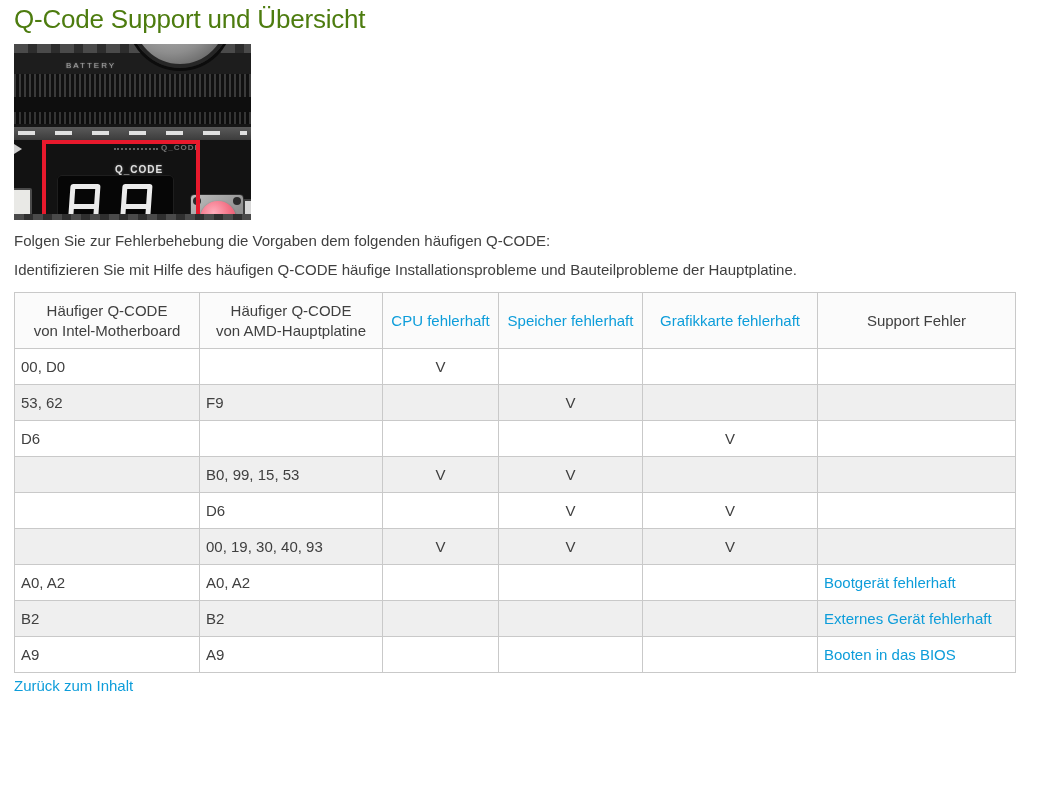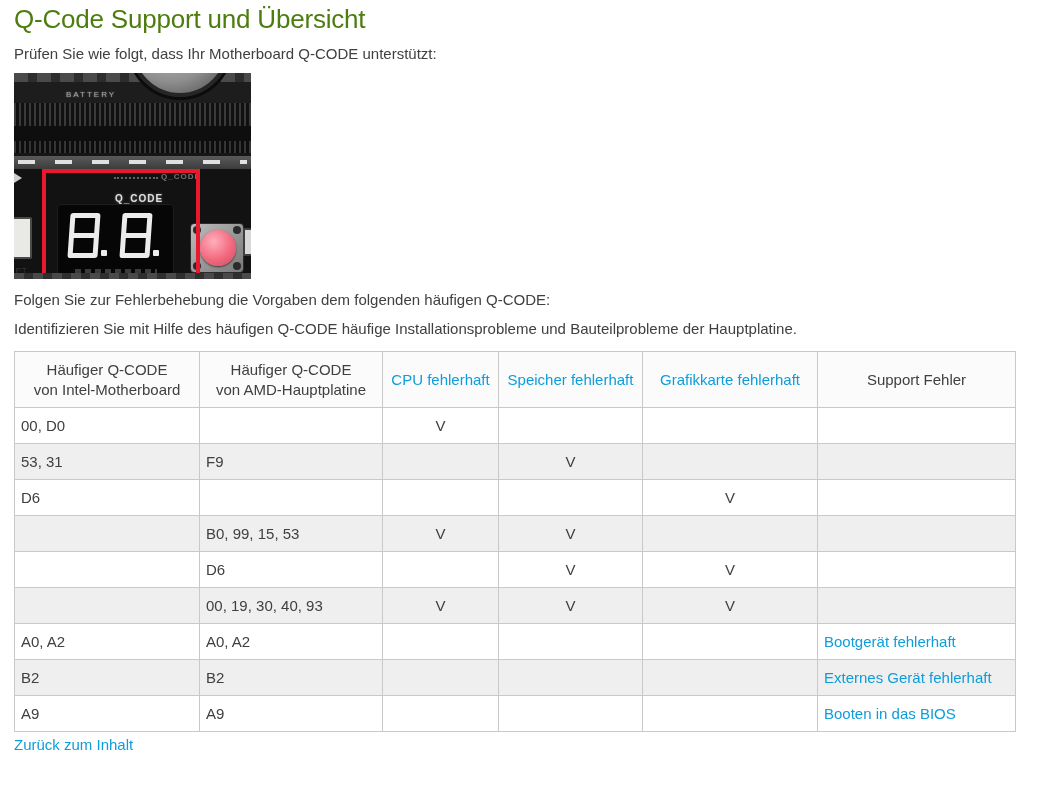--- a/index.html
+++ b/index.html
@@ -6,21 +6,21 @@
   body{
     width:1043px;height:799px;overflow:hidden;background:#ffffff;
     font-family:"Liberation Sans","DejaVu Sans",sans-serif;color:#404040;
   }
   .container{padding:0 28px 0 14px;}
   h1{font-size:26px;font-weight:400;color:#4d7c0f;margin:4px 0 9px;letter-spacing:-0.2px;}
   p{font-size:15px;line-height:19px;margin:0 0 10px;color:#404040;}
   a{color:#0d9dda;text-decoration:none;cursor:pointer;}
 
   
-  .board{position:relative;width:237px;height:206px;overflow:hidden;background:#141414;margin:0 0 11px;}
+  .board{position:relative;width:237px;height:176px;overflow:hidden;background:#141414;margin:0 0 11px;}
   .board *{position:absolute;box-sizing:border-box;}
   .strip-top{left:0;top:0;width:237px;height:9px;background:repeating-linear-gradient(90deg,#4a4a4a 0 14px,#2d2d2d 14px 23px);}
   .dark-upper{left:0;top:9px;width:237px;height:21px;background:#1d1d1d;}
   .battery{left:116px;top:-76px;width:100px;height:100px;border-radius:50%;
     background:radial-gradient(circle at 40% 35%,#cfcfcf,#8d8d8d 60%,#4e4e4e 95%);
     border:4px solid #262626;box-shadow:0 0 0 3px #0c0c0c;}
   .battery-label{left:52px;top:17px;font-size:8px;letter-spacing:2px;color:rgba(255,255,255,.5);
     text-shadow:0 0 2px rgba(255,255,255,.4);}
   .pins1{left:0;top:30px;width:237px;height:23px;background:repeating-linear-gradient(90deg,#3a3a3a 0 2px,#101010 2px 5px);}
   .gap1{left:0;top:53px;width:237px;height:15px;background:#0e0e0e;}
@@ -65,21 +65,20 @@
   tbody td{height:35px;padding:0 6px;color:#404040;}
   tbody tr:nth-child(even){background:#efefef;}
   td.center{text-align:center;}
   .back-link{display:inline-block;margin-top:4px;font-size:15px;}
 </style>
 </head>
 <body>
 
 <div class="container">
   <h1>Q-Code Support und Übersicht</h1>
-  <p>Prüfen Sie wie folgt, dass Ihr Motherboard Q-CODE unterstützt:</p>
 
   <div class="board">
     <div class="strip-top"></div>
     <div class="dark-upper"></div>
     <div class="battery"></div>
     <div class="battery-label">BATTERY</div>
     <div class="pins1"></div>
     <div class="gap1"></div>
     <div class="pins2"></div>
     <div class="gap2"></div>
@@ -143,21 +142,21 @@
     <tbody id="table-body">
         <tr>
           <td>00, D0</td>
           <td></td>
           <td class="center">V</td>
           <td class="center"></td>
           <td class="center"></td>
           <td></td>
         </tr>
         <tr>
-          <td>53, 31</td>
+          <td>53, 62</td>
           <td>F9</td>
           <td class="center"></td>
           <td class="center">V</td>
           <td class="center"></td>
           <td></td>
         </tr>
         <tr>
           <td>D6</td>
           <td></td>
           <td class="center"></td>

